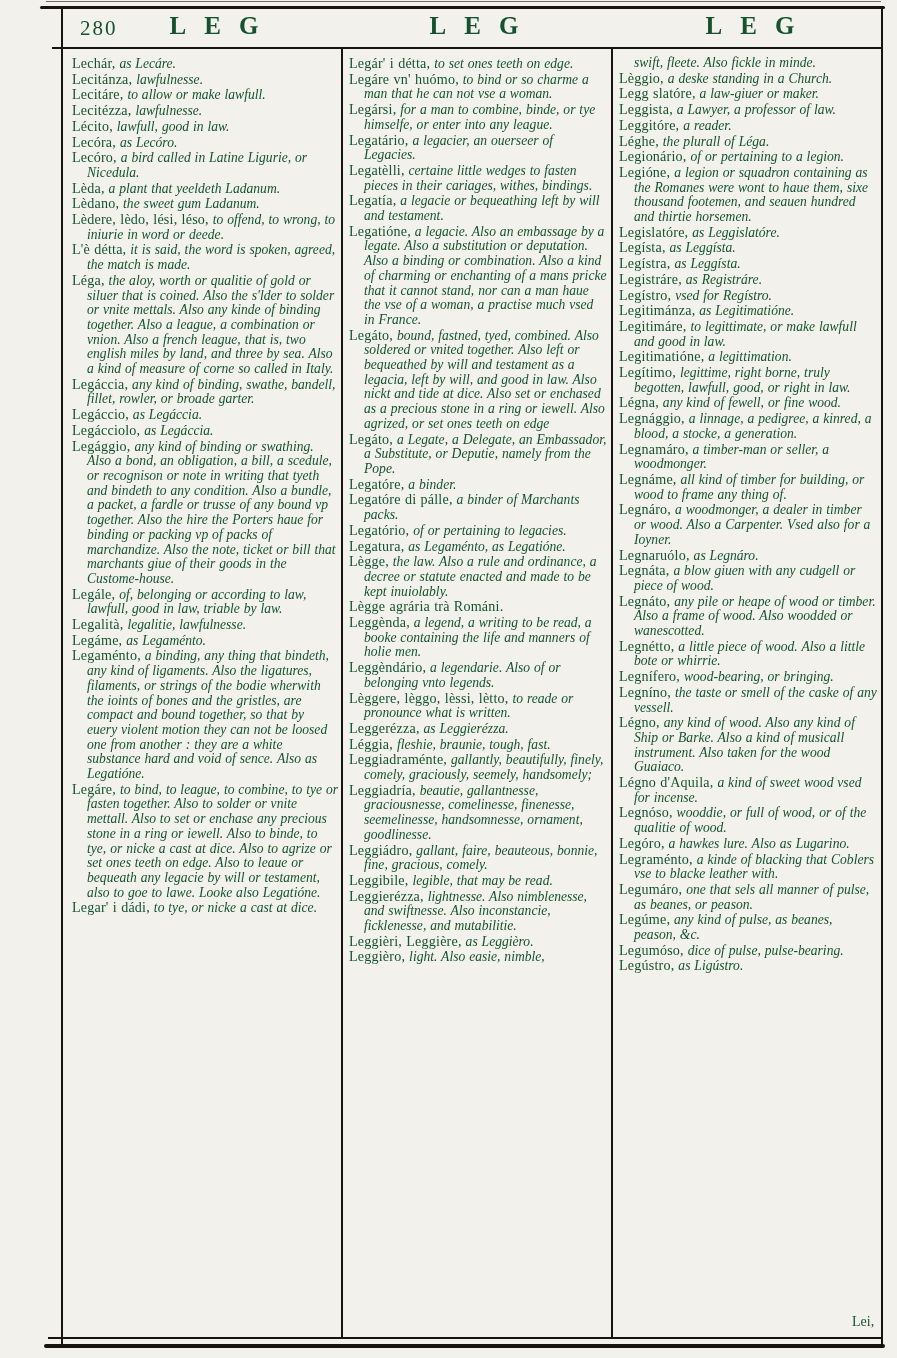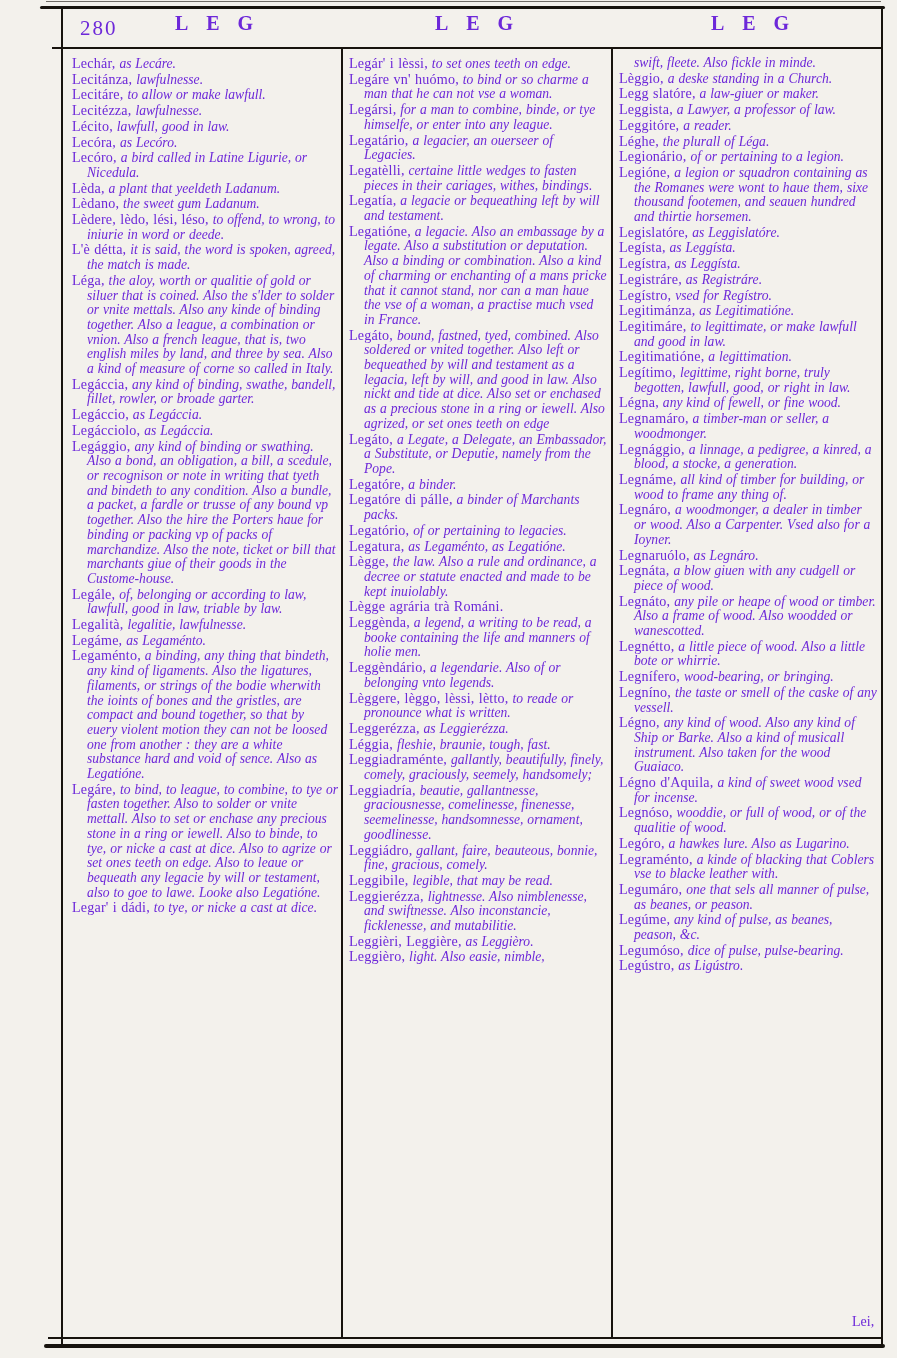--- a/index.html
+++ b/index.html
@@ -5,21 +5,21 @@
   html,body{margin:0;padding:0;}
   body{
     width:897px;height:1358px;
     background:#e7e5e0;
     font-family:"Liberation Serif","DejaVu Serif",serif;
   }
   .scan{
     position:relative;width:897px;height:1358px;
     background:#f3f1ec;
     overflow:hidden;
-    color:#6d28d9;
+    color:#14532d;
   }
   
   .rule{position:absolute;background:#17130e;}
   .rule-top{left:40px;right:12px;top:6px;height:3px;border-radius:2px;}
   .rule-top2{left:46px;right:16px;top:1px;height:1px;opacity:.6;}
   .rule-head{left:52px;right:14px;top:47px;height:2px;}
   .rule-bottom-thin{left:48px;right:14px;top:1337px;height:2px;}
   .rule-bottom-thick{left:44px;right:12px;top:1344px;height:4px;border-radius:2px;}
   .vrule{position:absolute;width:2px;background:#17130e;}
   .vrule-left{left:61px;top:6px;height:1338px;}
@@ -28,21 +28,21 @@
   .vrule-c2{left:611px;top:49px;height:1288px;}
 
   
   .header{position:absolute;left:62px;right:14px;top:8px;height:39px;}
   .pagenum{
     position:absolute;left:18px;top:8px;
     font-size:21px;letter-spacing:2px;
   }
   .hw{
     position:absolute;top:4px;
-    font-size:20px;font-weight:bold;
+    font-size:25px;font-weight:bold;
     letter-spacing:18px;text-indent:18px;
     transform:translateX(-50%);
     white-space:nowrap;
     text-align:right;
   }
   .hw1{left:152px;}
   .hw2{left:412px;}
   .hw3{left:688px;}
 
   
@@ -113,21 +113,21 @@
       <p class="entry"><span class="term">Legácciolo,</span><span class="def"> as Legáccia.</span></p>
       <p class="entry"><span class="term">Legággio,</span><span class="def"> any kind of binding or swathing. Also a bond, an obligation, a bill, a scedule, or recognison or note in writing that tyeth and bindeth to any condition. Also a bundle, a packet, a fardle or trusse of any bound vp together. Also the hire the Porters haue for binding or packing vp of packs of marchandize. Also the note, ticket or bill that marchants giue of their goods in the Custome-house.</span></p>
       <p class="entry"><span class="term">Legále,</span><span class="def"> of, belonging or according to law, lawfull, good in law, triable by law.</span></p>
       <p class="entry"><span class="term">Legalità,</span><span class="def"> legalitie, lawfulnesse.</span></p>
       <p class="entry"><span class="term">Legáme,</span><span class="def"> as Legaménto.</span></p>
       <p class="entry"><span class="term">Legaménto,</span><span class="def"> a binding, any thing that bindeth, any kind of ligaments. Also the ligatures, filaments, or strings of the bodie wherwith the ioints of bones and the gristles, are compact and bound together, so that by euery violent motion they can not be loosed one from another : they are a white substance hard and void of sence. Also as Legatióne.</span></p>
       <p class="entry"><span class="term">Legáre,</span><span class="def"> to bind, to league, to combine, to tye or fasten together. Also to solder or vnite mettall. Also to set or enchase any precious stone in a ring or iewell. Also to binde, to tye, or nicke a cast at dice. Also to agrize or set ones teeth on edge. Also to leaue or bequeath any legacie by will or testament, also to goe to lawe. Looke also Legatióne.</span></p>
       <p class="entry"><span class="term">Legar' i dádi,</span><span class="def"> to tye, or nicke a cast at dice.</span></p>
     </div>
   <div class="col col2">
-      <p class="entry"><span class="term">Legár' i lèssi,</span><span class="def"> to set ones teeth on edge.</span></p>
+      <p class="entry"><span class="term">Legár' i détta,</span><span class="def"> to set ones teeth on edge.</span></p>
       <p class="entry"><span class="term">Legáre vn' huómo,</span><span class="def"> to bind or so charme a man that he can not vse a woman.</span></p>
       <p class="entry"><span class="term">Legársi,</span><span class="def"> for a man to combine, binde, or tye himselfe, or enter into any league.</span></p>
       <p class="entry"><span class="term">Legatário,</span><span class="def"> a legacier, an ouerseer of Legacies.</span></p>
       <p class="entry"><span class="term">Legatèlli,</span><span class="def"> certaine little wedges to fasten pieces in their cariages, withes, bindings.</span></p>
       <p class="entry"><span class="term">Legatía,</span><span class="def"> a legacie or bequeathing left by will and testament.</span></p>
       <p class="entry"><span class="term">Legatióne,</span><span class="def"> a legacie. Also an embassage by a legate. Also a substitution or deputation. Also a binding or combination. Also a kind of charming or enchanting of a mans pricke that it cannot stand, nor can a man haue the vse of a woman, a practise much vsed in France.</span></p>
       <p class="entry"><span class="term">Legáto,</span><span class="def"> bound, fastned, tyed, combined. Also soldered or vnited together. Also left or bequeathed by will and testament as a legacia, left by will, and good in law. Also nickt and tide at dice. Also set or enchased as a precious stone in a ring or iewell. Also agrized, or set ones teeth on edge</span></p>
       <p class="entry"><span class="term">Legáto,</span><span class="def"> a Legate, a Delegate, an Embassador, a Substitute, or Deputie, namely from the Pope.</span></p>
       <p class="entry"><span class="term">Legatóre,</span><span class="def"> a binder.</span></p>
       <p class="entry"><span class="term">Legatóre di pálle,</span><span class="def"> a binder of Marchants packs.</span></p>
@@ -160,22 +160,22 @@
       <p class="entry"><span class="term">Legislatóre,</span><span class="def"> as Leggislatóre.</span></p>
       <p class="entry"><span class="term">Legísta,</span><span class="def"> as Leggísta.</span></p>
       <p class="entry"><span class="term">Legístra,</span><span class="def"> as Leggísta.</span></p>
       <p class="entry"><span class="term">Legistráre,</span><span class="def"> as Registráre.</span></p>
       <p class="entry"><span class="term">Legístro,</span><span class="def"> vsed for Regístro.</span></p>
       <p class="entry"><span class="term">Legitimánza,</span><span class="def"> as Legitimatióne.</span></p>
       <p class="entry"><span class="term">Legitimáre,</span><span class="def"> to legittimate, or make lawfull and good in law.</span></p>
       <p class="entry"><span class="term">Legitimatióne,</span><span class="def"> a legittimation.</span></p>
       <p class="entry"><span class="term">Legítimo,</span><span class="def"> legittime, right borne, truly begotten, lawfull, good, or right in law.</span></p>
       <p class="entry"><span class="term">Légna,</span><span class="def"> any kind of fewell, or fine wood.</span></p>
+      <p class="entry"><span class="term">Legnággio,</span><span class="def"> a linnage, a pedigree, a kinred, a blood, a stocke, a generation.</span></p>
       <p class="entry"><span class="term">Legnamáro,</span><span class="def"> a timber-man or seller, a woodmonger.</span></p>
-      <p class="entry"><span class="term">Legnággio,</span><span class="def"> a linnage, a pedigree, a kinred, a blood, a stocke, a generation.</span></p>
       <p class="entry"><span class="term">Legnáme,</span><span class="def"> all kind of timber for building, or wood to frame any thing of.</span></p>
       <p class="entry"><span class="term">Legnáro,</span><span class="def"> a woodmonger, a dealer in timber or wood. Also a Carpenter. Vsed also for a Ioyner.</span></p>
       <p class="entry"><span class="term">Legnaruólo,</span><span class="def"> as Legnáro.</span></p>
       <p class="entry"><span class="term">Legnáta,</span><span class="def"> a blow giuen with any cudgell or piece of wood.</span></p>
       <p class="entry"><span class="term">Legnáto,</span><span class="def"> any pile or heape of wood or timber. Also a frame of wood. Also woodded or wanescotted.</span></p>
       <p class="entry"><span class="term">Legnétto,</span><span class="def"> a little piece of wood. Also a little bote or whirrie.</span></p>
       <p class="entry"><span class="term">Legnífero,</span><span class="def"> wood-bearing, or bringing.</span></p>
       <p class="entry"><span class="term">Legníno,</span><span class="def"> the taste or smell of the caske of any vessell.</span></p>
       <p class="entry"><span class="term">Légno,</span><span class="def"> any kind of wood. Also any kind of Ship or Barke. Also a kind of musicall instrument. Also taken for the wood Guaiaco.</span></p>
       <p class="entry"><span class="term">Légno d'Aquila,</span><span class="def"> a kind of sweet wood vsed for incense.</span></p>

